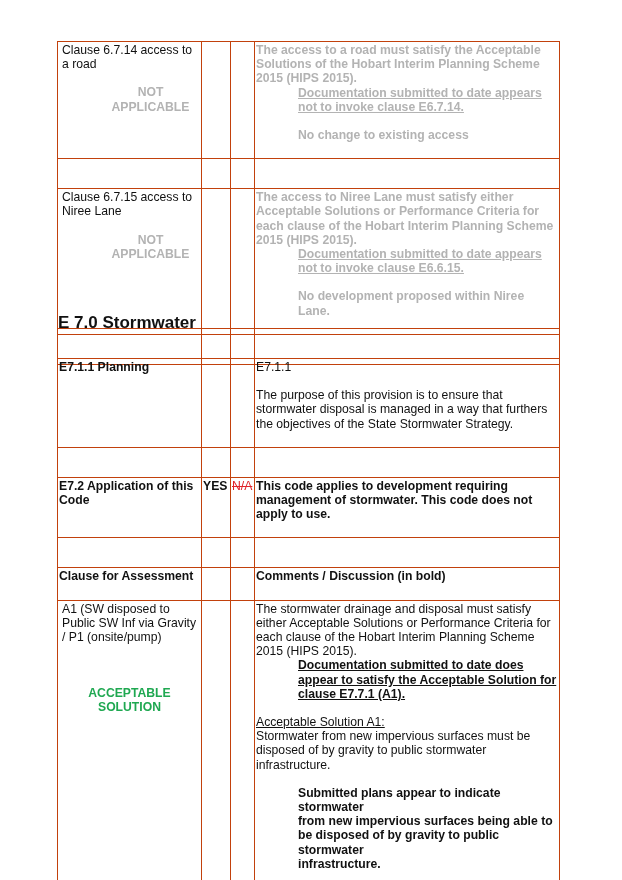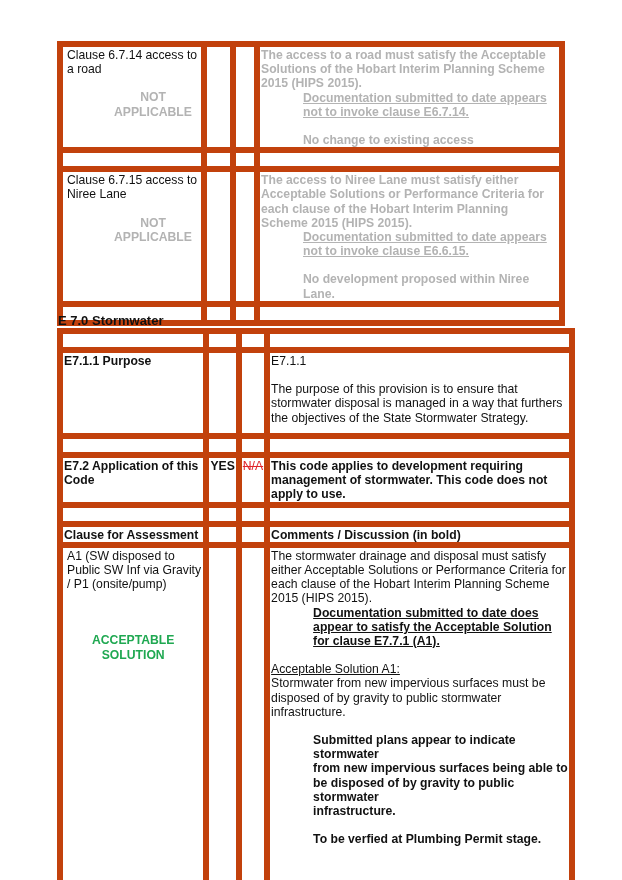--- a/index.html
+++ b/index.html
@@ -1,34 +1,34 @@
 <!DOCTYPE html>
 <html><head>
 <meta charset="utf-8">
 <style>
   html, body { margin: 0; padding: 0; background: #ffffff; }
   body { width: 622px; height: 880px; position: relative; overflow: hidden;
          font-family: "Liberation Sans", sans-serif; font-size: 12.2px; color: #111; }
   table { border-collapse: collapse; position: absolute; table-layout: fixed; }
-  td { border: 6px solid #c2410c; vertical-align: top; padding: 1px 1px 0 1px; line-height: 14.2px; }
+  td { border: 1px solid #c2410c; vertical-align: top; padding: 1px 1px 16px 1px; line-height: 14.2px; }
   .c1 { width: 144px; }
   .c2 { width: 29px; }
   .c3 { width: 24px; }
   .c4 { width: 305px; }
   .gap td { height: 12px; }
   .grey { color: #b3b3b3; font-weight: bold; }
   .bold { font-weight: bold; margin-left: 42px; }
   .u { text-decoration: underline; }
   .center { text-align: center; }
   .green { color: #1fa851; font-weight: bold; margin-top: 28px; }
   .red { color: #e0242b; text-decoration: line-through; text-decoration-color: #e0242b; text-align: center; }
   .sp { height: 14px; }
   #t1 { left: 57px; top: 41px; }
   #t2 { left: 57px; top: 328px; }
-  #sec-title { position: absolute; left: 58px; top: 313px; font-weight: bold; font-size: 13px; }
+  #sec-title { position: absolute; left: 58px; top: 313px; font-weight: bold; font-size: 17px; }
   .nob { border-bottom: none; }
 </style>
 </head>
 <body>
 
 <table id="t1">
   <colgroup>
       <col class="c1">
       <col class="c2">
       <col class="c3">
@@ -90,21 +90,21 @@
       <col class="c4">
     </colgroup>
   <tbody>
       <tr class="gap">
         <td></td>
         <td></td>
         <td></td>
         <td></td>
       </tr>
   <tr style="height:86px">
-    <td class="bold">E7.1.1 Purpose</td>
+    <td class="bold">E7.1.1 Planning</td>
     <td></td>
     <td></td>
     <td>
       <div>E7.1.1</div>
       <div class="sp"></div>
       <div>The purpose of this provision is to ensure that stormwater disposal is managed in a way that furthers the objectives of the State Stormwater Strategy.</div>
     </td>
   </tr>
   <tr class="gap">
         <td></td>

